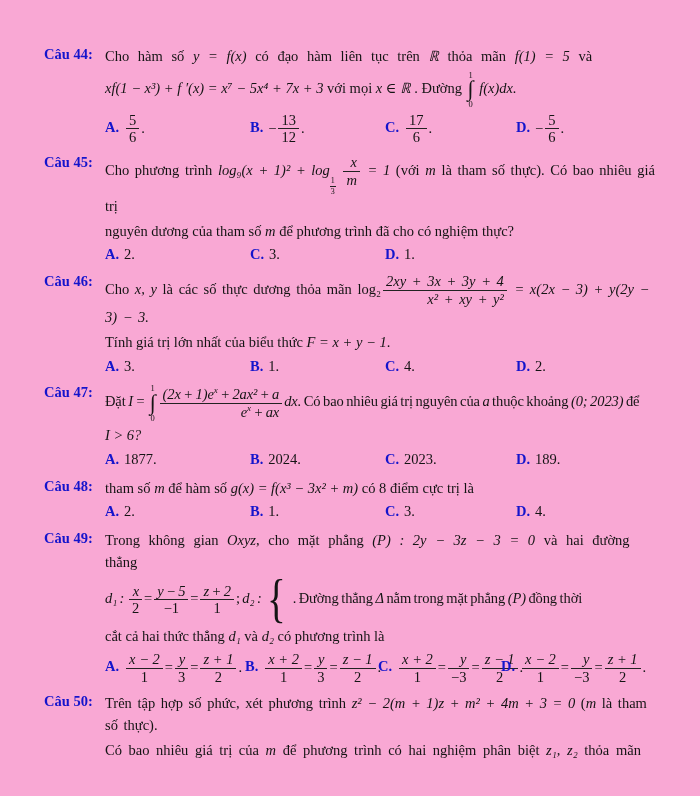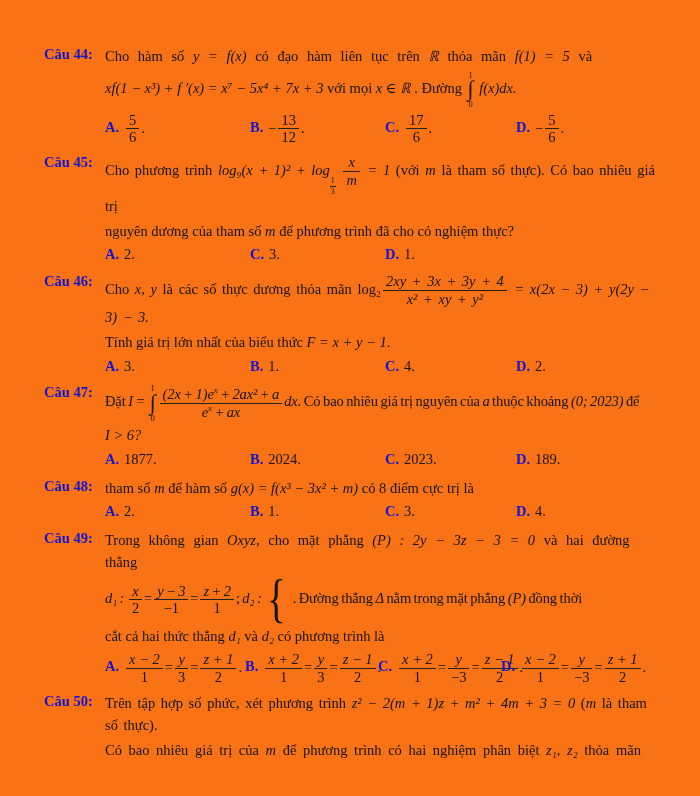--- a/index.html
+++ b/index.html
@@ -1,27 +1,27 @@
 <!DOCTYPE html>
 <html><head>
 <meta charset="utf-8">
 <style>
   html,body { margin:0; padding:0; background:#ffffff; }
   .page {
     width:700px; height:796px; box-sizing:border-box;
     padding:46px 40px 0 44px;
     font-family:"Liberation Serif","DejaVu Serif",serif;
     font-size:14.5px; color:#141414; overflow:hidden;
-    background:#f97316;
+    background:#f9a8d4;
   }
   .q { display:flex; margin-bottom:6px; }
   .qlabel { flex:0 0 61px; color:#1414cc; font-weight:bold; white-space:nowrap; }
   .qbody { flex:1; min-width:0; }
   .ln { margin-bottom:3px; line-height:1.5; }
-  .m { font-style:italic; }
+  .m { font-style:italic;text-align:right; }
   .t { font-style:normal; }
   .ws5 { word-spacing:5px; }
   .ws3 { word-spacing:3px; }
   .ws2 { word-spacing:2px; }
   .tight { word-spacing:-1px; letter-spacing:-0.1px; }
   .ol { color:#1414cc; font-weight:bold; padding-right:5px; }
   .opts { display:grid; grid-template-columns:145px 135px 131px 1fr; align-items:center; margin:1px 0 2px 0; line-height:1.35; }
   .opts49 { grid-template-columns:140px 133px 123px 1fr; }
   .opt { white-space:nowrap; }
   .frac { display:inline-flex; flex-direction:column; vertical-align:middle; text-align:center; line-height:1.15; margin:0 2px; }
@@ -203,21 +203,21 @@
         <span class="m">Oxyz</span><span class="t">, cho mặt phẳng</span>
         <span class="m">(P) : 2y − 3z − 3 = 0</span>
         <span class="t">và hai đường thẳng</span>
       </div>
       <div class="ln tight">
         <span class="m">d₁ :</span>
         <span class="frac">
             <span class="num m">x</span>
             <span class="den">2</span>
           </span><span class="t">=</span><span class="frac">
-            <span class="num m">y − 3</span>
+            <span class="num m">y − 5</span>
             <span class="den">−1</span>
           </span><span class="t">=</span><span class="frac">
             <span class="num m">z + 2</span>
             <span class="den">1</span>
           </span><span class="t">;</span>
         <span class="m">d₂ :</span>
         <span class="sys">
             <span class="brace">{</span>
           </span>
         <span class="t">. Đường thẳng</span>

